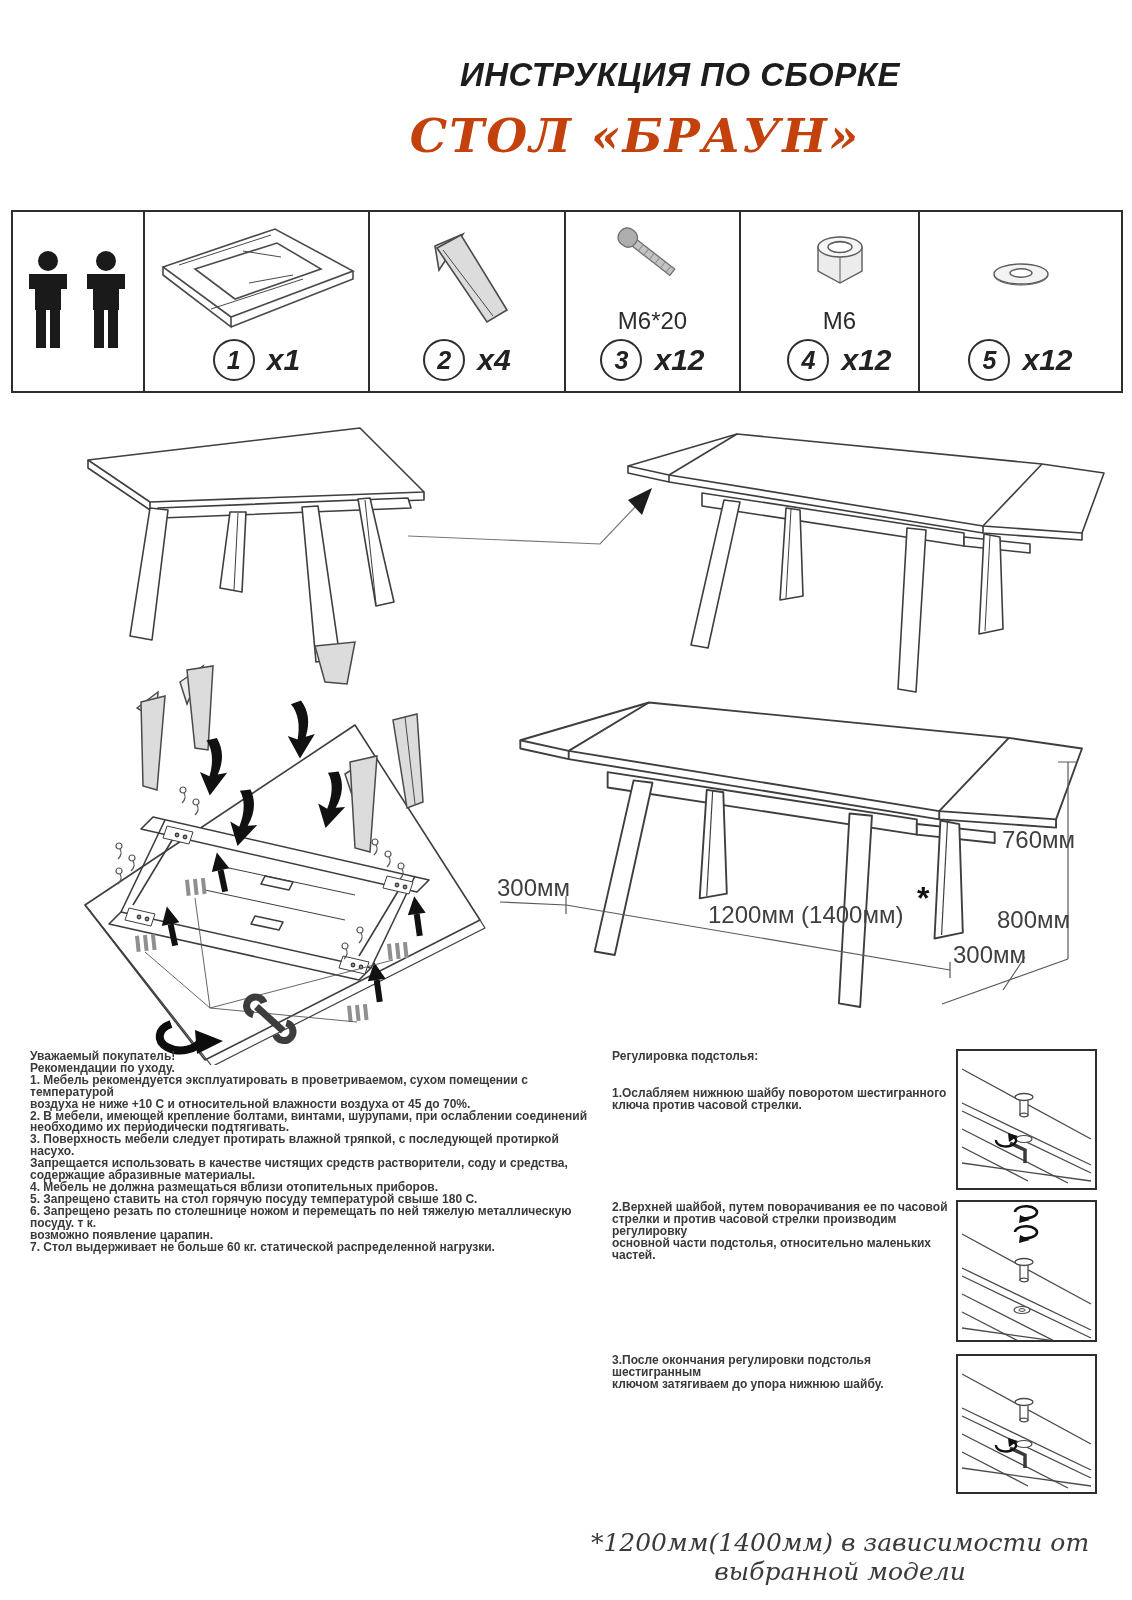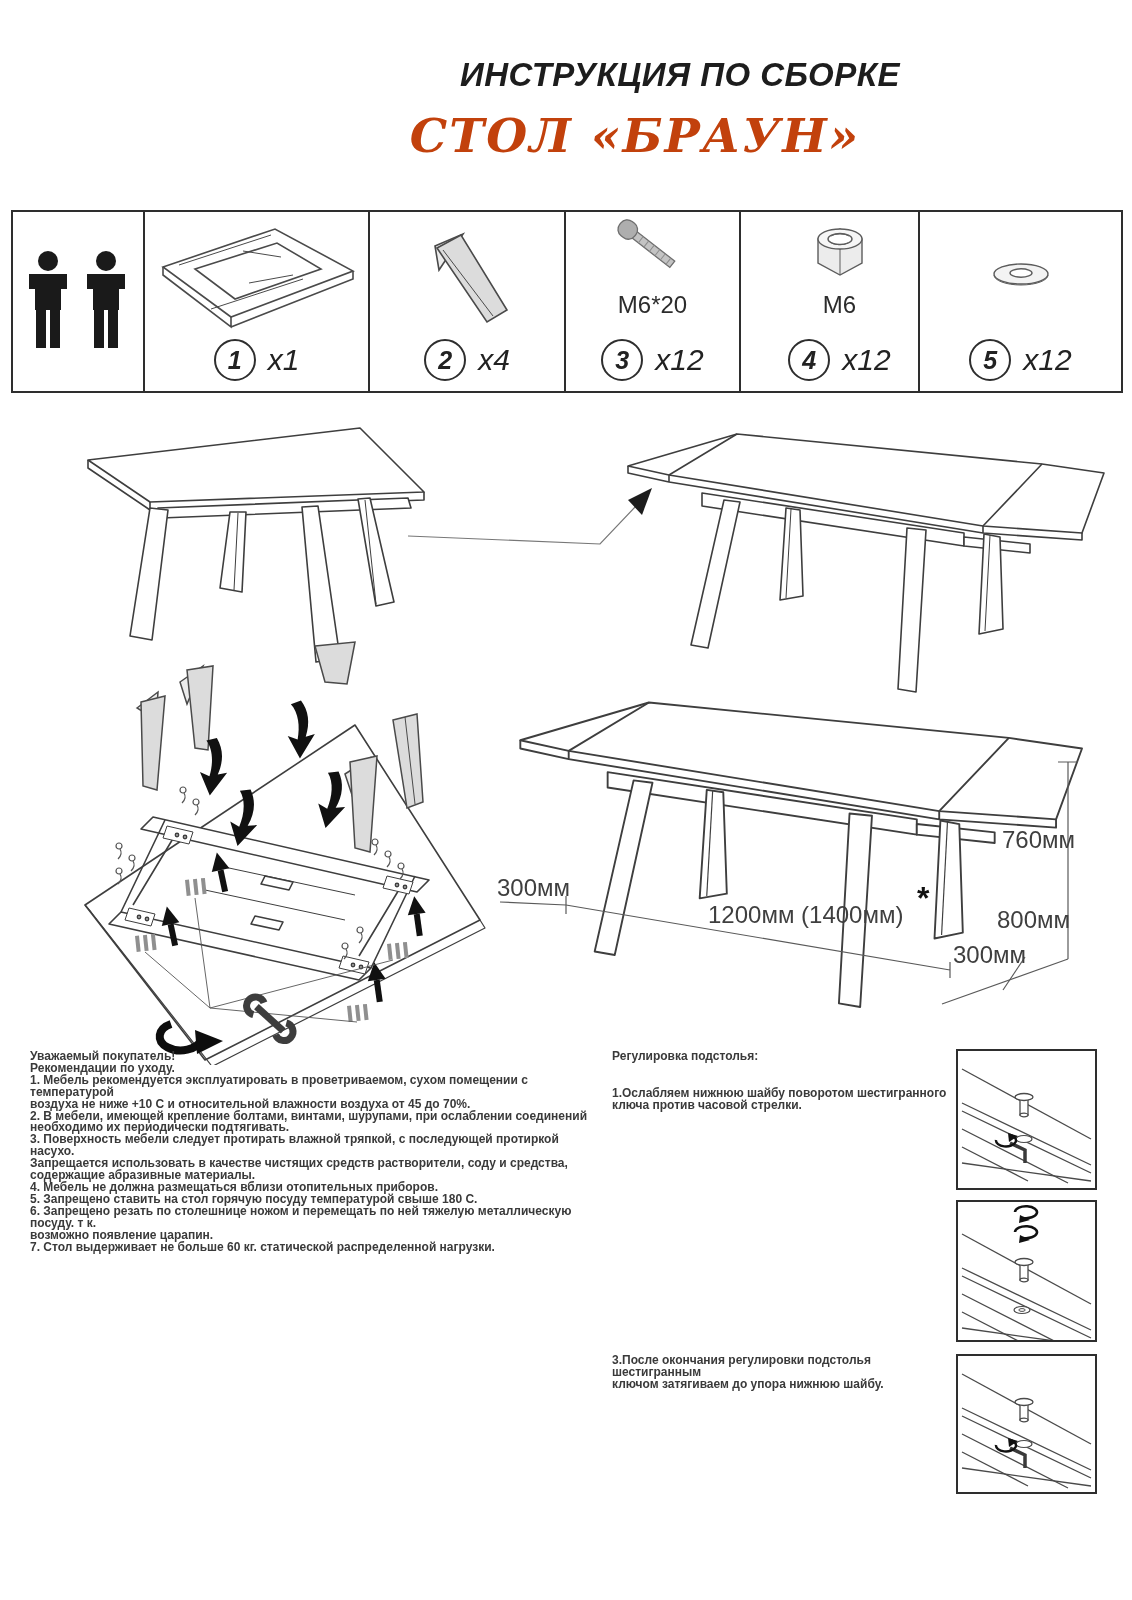--- a/index.html
+++ b/index.html
@@ -15,22 +15,22 @@
   
   .parts{left:11px;top:210px;width:1108px;height:179px;display:flex;border:2px solid #2e2e2e;}
   .pcell{border-right:2px solid #2e2e2e;box-sizing:border-box;display:flex;flex-direction:column;
          align-items:center;justify-content:flex-start;position:relative;}
   .pcell:last-child{border-right:none;}
   .icon-zone{flex:1;display:flex;align-items:center;justify-content:center;width:100%;}
   .qty-row{display:flex;align-items:center;gap:12px;margin-bottom:10px;}
   .num-badge{width:38px;height:38px;border:2.5px solid #2e2e2e;border-radius:50%;
     display:flex;align-items:center;justify-content:center;
     font-size:25px;font-weight:600;font-style:italic;color:#222;flex:0 0 auto;}
-  .qty{font-size:30px;font-style:italic;font-weight:400;color:#222;}
-  .size-label{font-size:24px;color:#2c2c2c;margin-bottom:20px;}
+  .qty{font-size:30px;font-style:italic;font-weight:700;color:#222;}
+  .size-label{font-size:24px;color:#2c2c2c;margin-bottom:4px;}
   
   .txt{white-space:pre-line;font-weight:bold;font-size:12px;line-height:11.9px;color:#3a3a3a;}
   .care{left:30px;top:1051px;width:560px;}
   .care-heading{}
   .adjust{left:612px;top:1051px;width:345px;height:420px;}
   .astep{position:absolute;left:0;width:345px;}
   
   .dim{font-size:24px;color:#3f3f3f;margin-top:8px;}
   .star{font-size:32px;font-weight:bold;color:#111;}
   
@@ -360,20 +360,23 @@
     <div class="txt">5. Запрещено ставить на стол горячую посуду температурой свыше 180 С.</div>
     <div class="txt">6. Запрещено резать по столешнице ножом и перемещать по ней тяжелую металлическую посуду. т к.
 возможно появление царапин.</div>
     <div class="txt">7. Стол выдерживает не больше 60 кг. статической распределенной нагрузки.</div>
   </div>
 
   <div class="abs adjust">
     <div class="txt">Регулировка подстолья:</div>
     <div class="txt astep" style="top:37px;">1.Ослабляем нижнюю шайбу поворотом шестигранного
 ключа против часовой стрелки.</div>
+    <div class="txt astep" style="top:151px;">2.Верхней шайбой, путем поворачивания ее по часовой
+стрелки и против часовой стрелки производим регулировку
+основной части подстолья, относительно маленьких частей.</div>
     <div class="txt astep" style="top:304px;">3.После окончания регулировки подстолья шестигранным
 ключом затягиваем до упора нижнюю шайбу.</div>
   </div>
 
   <div class="abs figbox" style="left:956px;top:1049px;height:141px;">
     <svg width="137" height="137" viewBox="0 0 137 137">
       <use href="#underside"></use>
       <ellipse cx="66" cy="88" rx="8" ry="3.5" fill="#fff" stroke="#4a4a4a" stroke-width="1.2"></ellipse>
       <use href="#hexkey" transform="translate(52,92)"></use>
     </svg>
@@ -390,14 +393,15 @@
     </svg>
   </div>
   <div class="abs figbox" style="left:956px;top:1354px;height:140px;">
     <svg width="137" height="136" viewBox="0 0 137 136">
       <use href="#underside"></use>
       <ellipse cx="66" cy="88" rx="8" ry="3.5" fill="#fff" stroke="#4a4a4a" stroke-width="1.2"></ellipse>
       <use href="#hexkey" transform="translate(52,92)"></use>
     </svg>
   </div>
 
+  <div class="abs footer-note">*1200мм(1400мм) в зависимости от выбранной модели</div>
 
 </div>
 
 </body></html>

